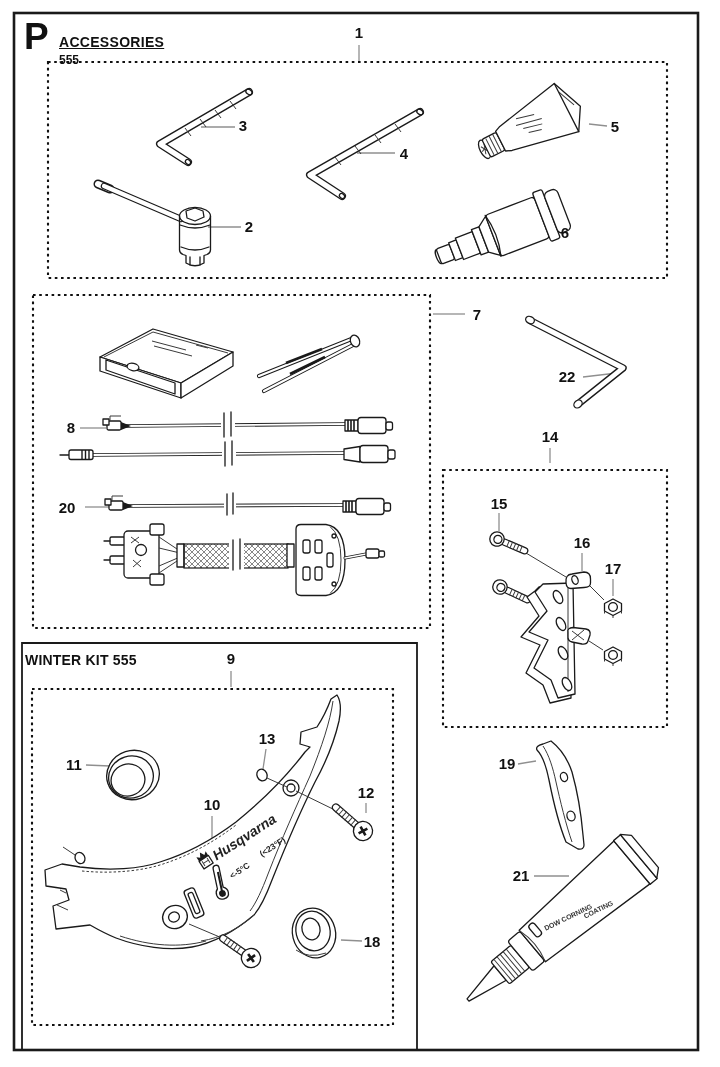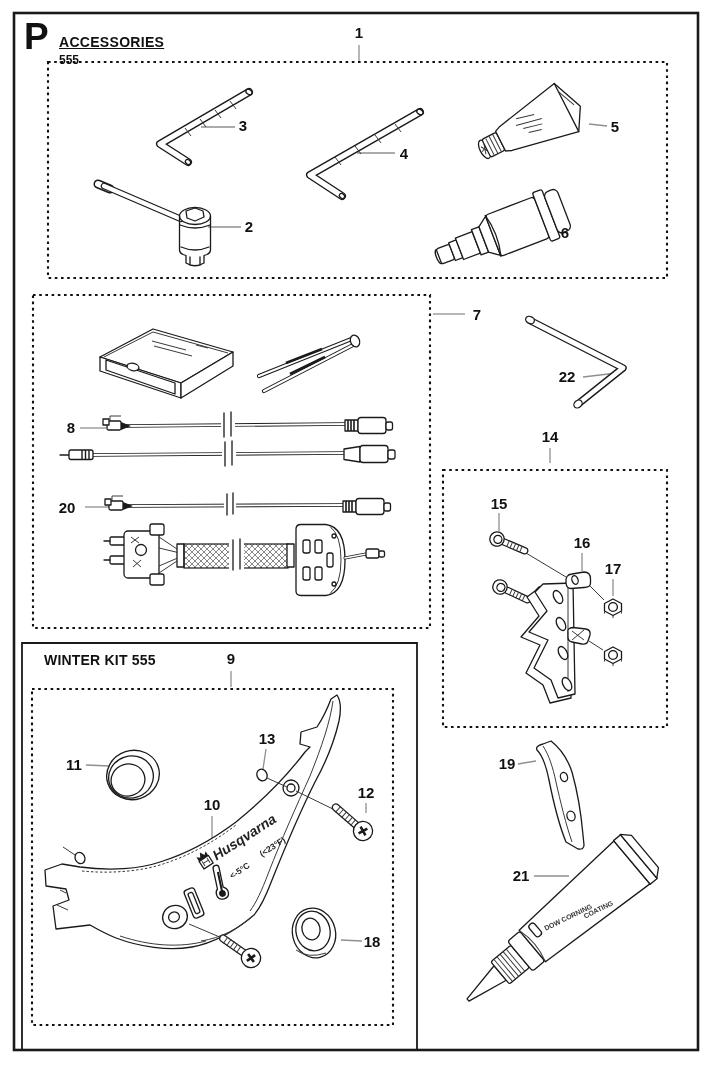--- a/index.html
+++ b/index.html
@@ -3,21 +3,21 @@
 <meta charset="utf-8">
 <style>
   html,body{margin:0;padding:0;background:#fff;}
   #stage{position:relative;width:720px;height:1067px;background:#fff;overflow:hidden;
          font-family:"Liberation Sans",sans-serif;color:#111;}
   #art{position:absolute;left:0;top:0;}
   .hdr{position:absolute;font-weight:700;}
   #p-letter{left:24px;top:16px;font-size:37px;letter-spacing:0;}
   #model{left:59px;top:17px;font-size:12px;margin-top:36px;}
   #title{left:59px;top:34px;font-size:14px;letter-spacing:.3px;text-decoration:underline;}
-  #wk-title{left:44px;top:652px;font-size:14px;letter-spacing:.2px;}
+  #wk-title{left:25px;top:652px;font-size:14px;letter-spacing:.2px;}
   
   .ln{fill:none;stroke:#1a1a1a;stroke-width:1.3;stroke-linejoin:round;stroke-linecap:round;}
   .fw{fill:#fff;stroke:#1a1a1a;stroke-width:1.3;stroke-linejoin:round;stroke-linecap:round;}
   .fb{fill:#1a1a1a;stroke:none;}
   .tO{fill:none;stroke:#1a1a1a;stroke-linecap:round;stroke-linejoin:round;}
   .tI{fill:none;stroke:#fff;stroke-linecap:round;stroke-linejoin:round;}
   .dash{fill:none;stroke:#111;stroke-width:2.1;stroke-dasharray:2.6 3.6;}
   .solidbox{fill:none;stroke:#1a1a1a;stroke-width:1.8;}
   .leader{stroke:#8f8f8f;stroke-width:1.3;fill:none;}
   .thin{stroke:#3a3a3a;stroke-width:1;fill:none;}

